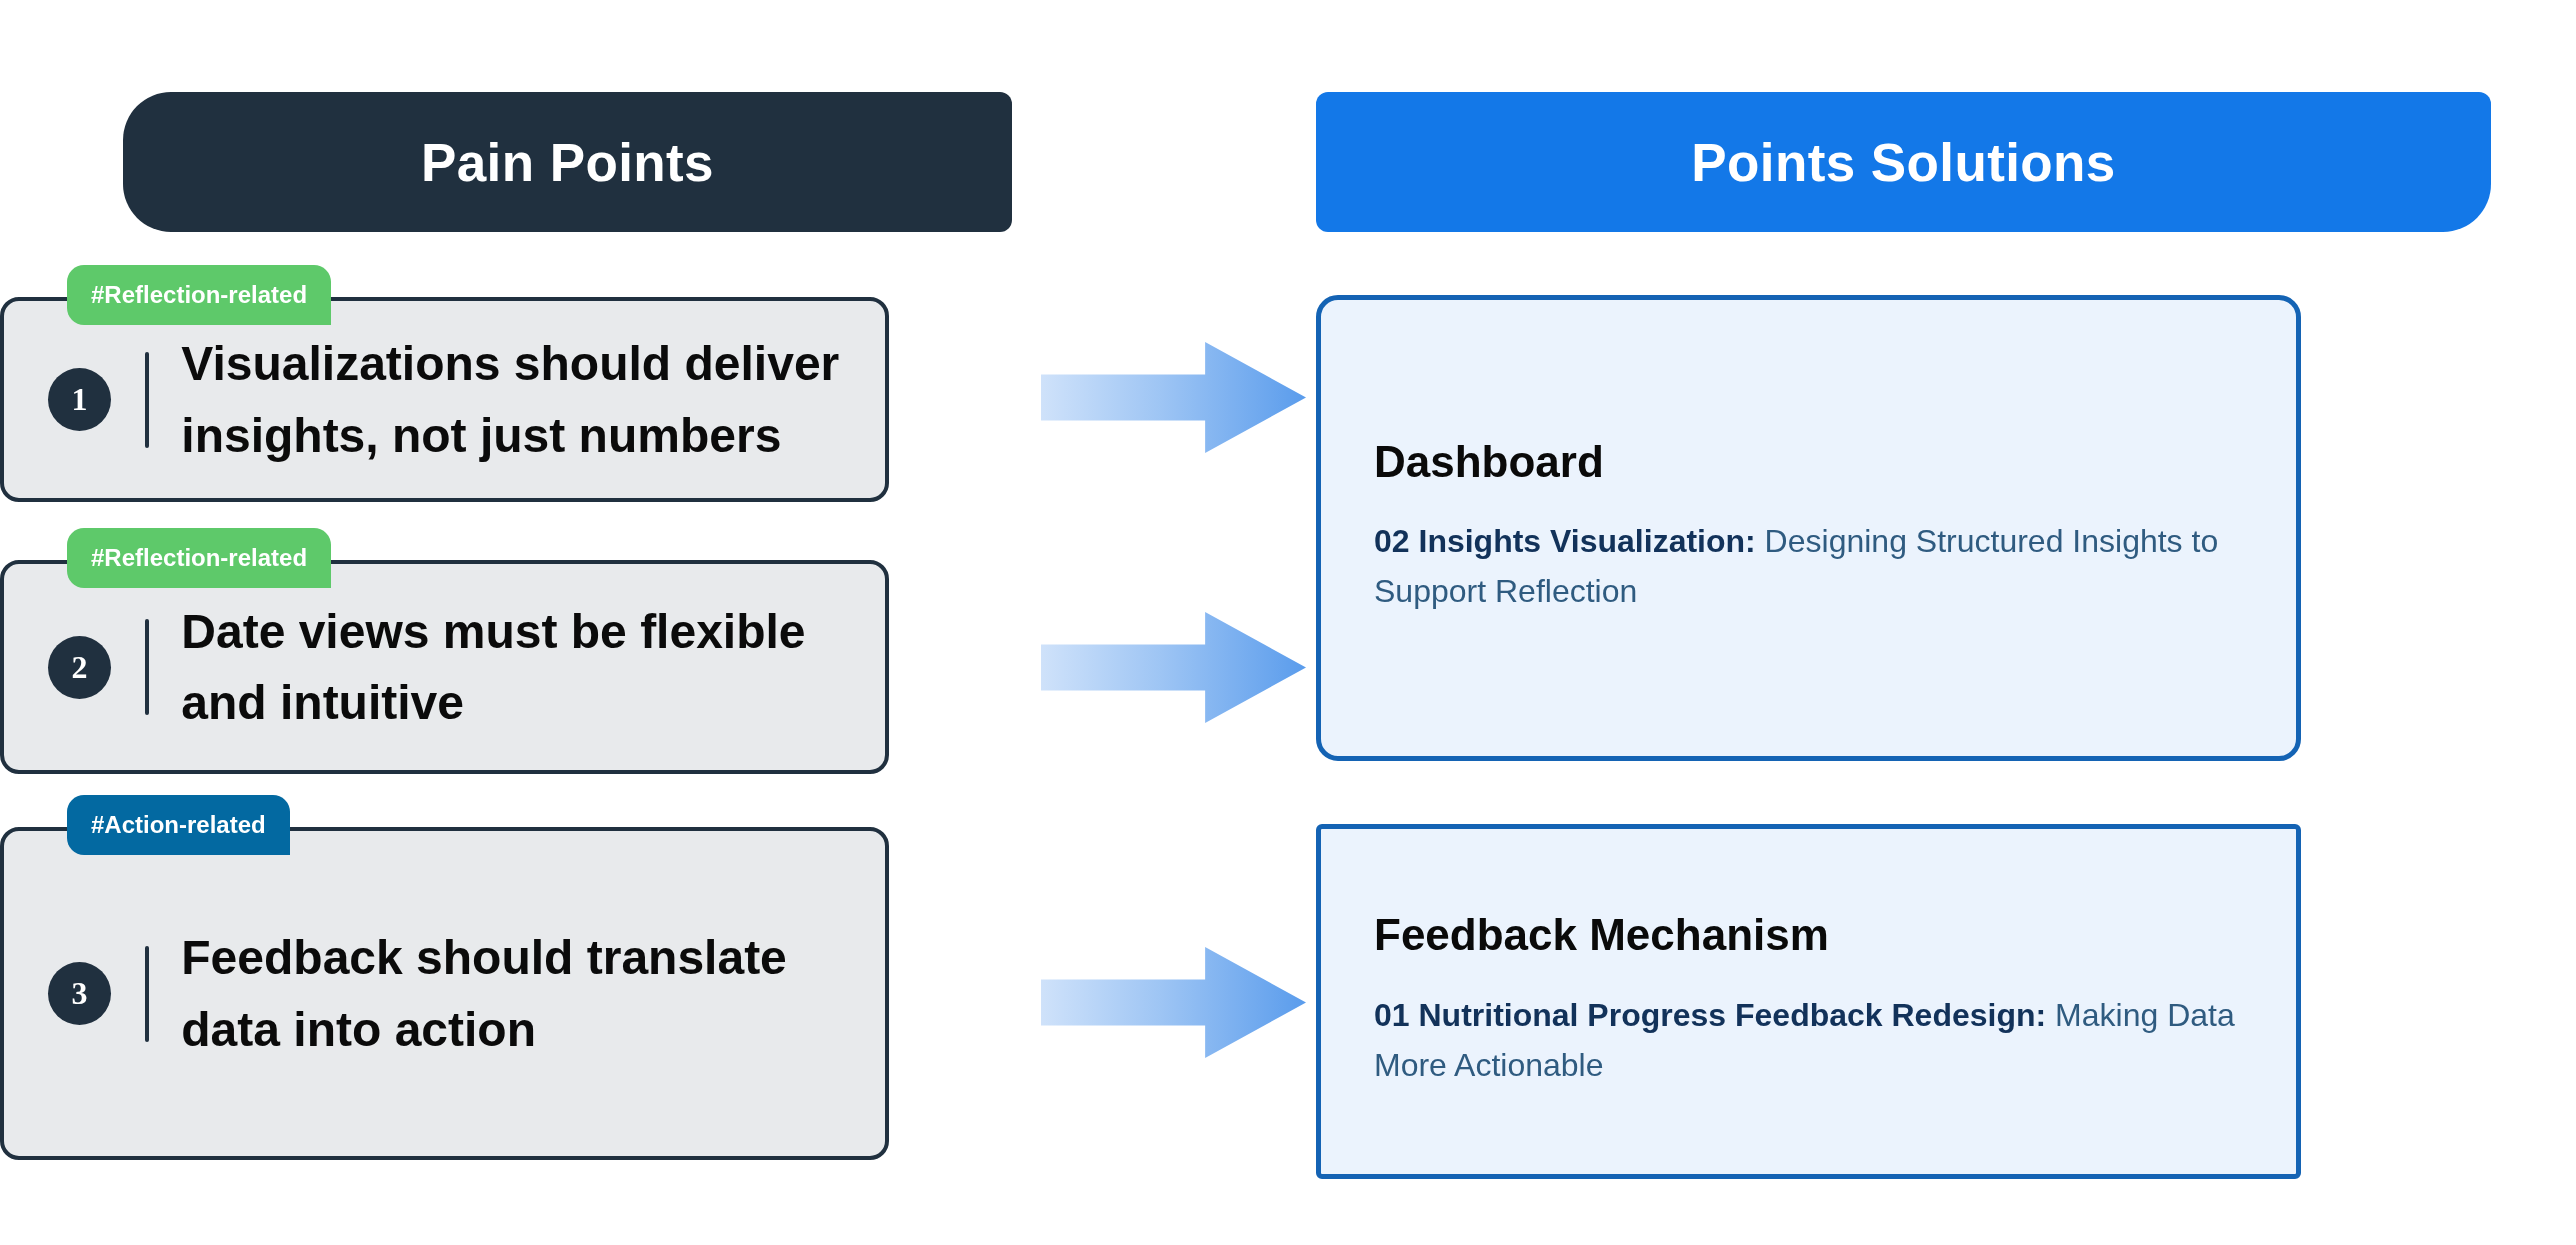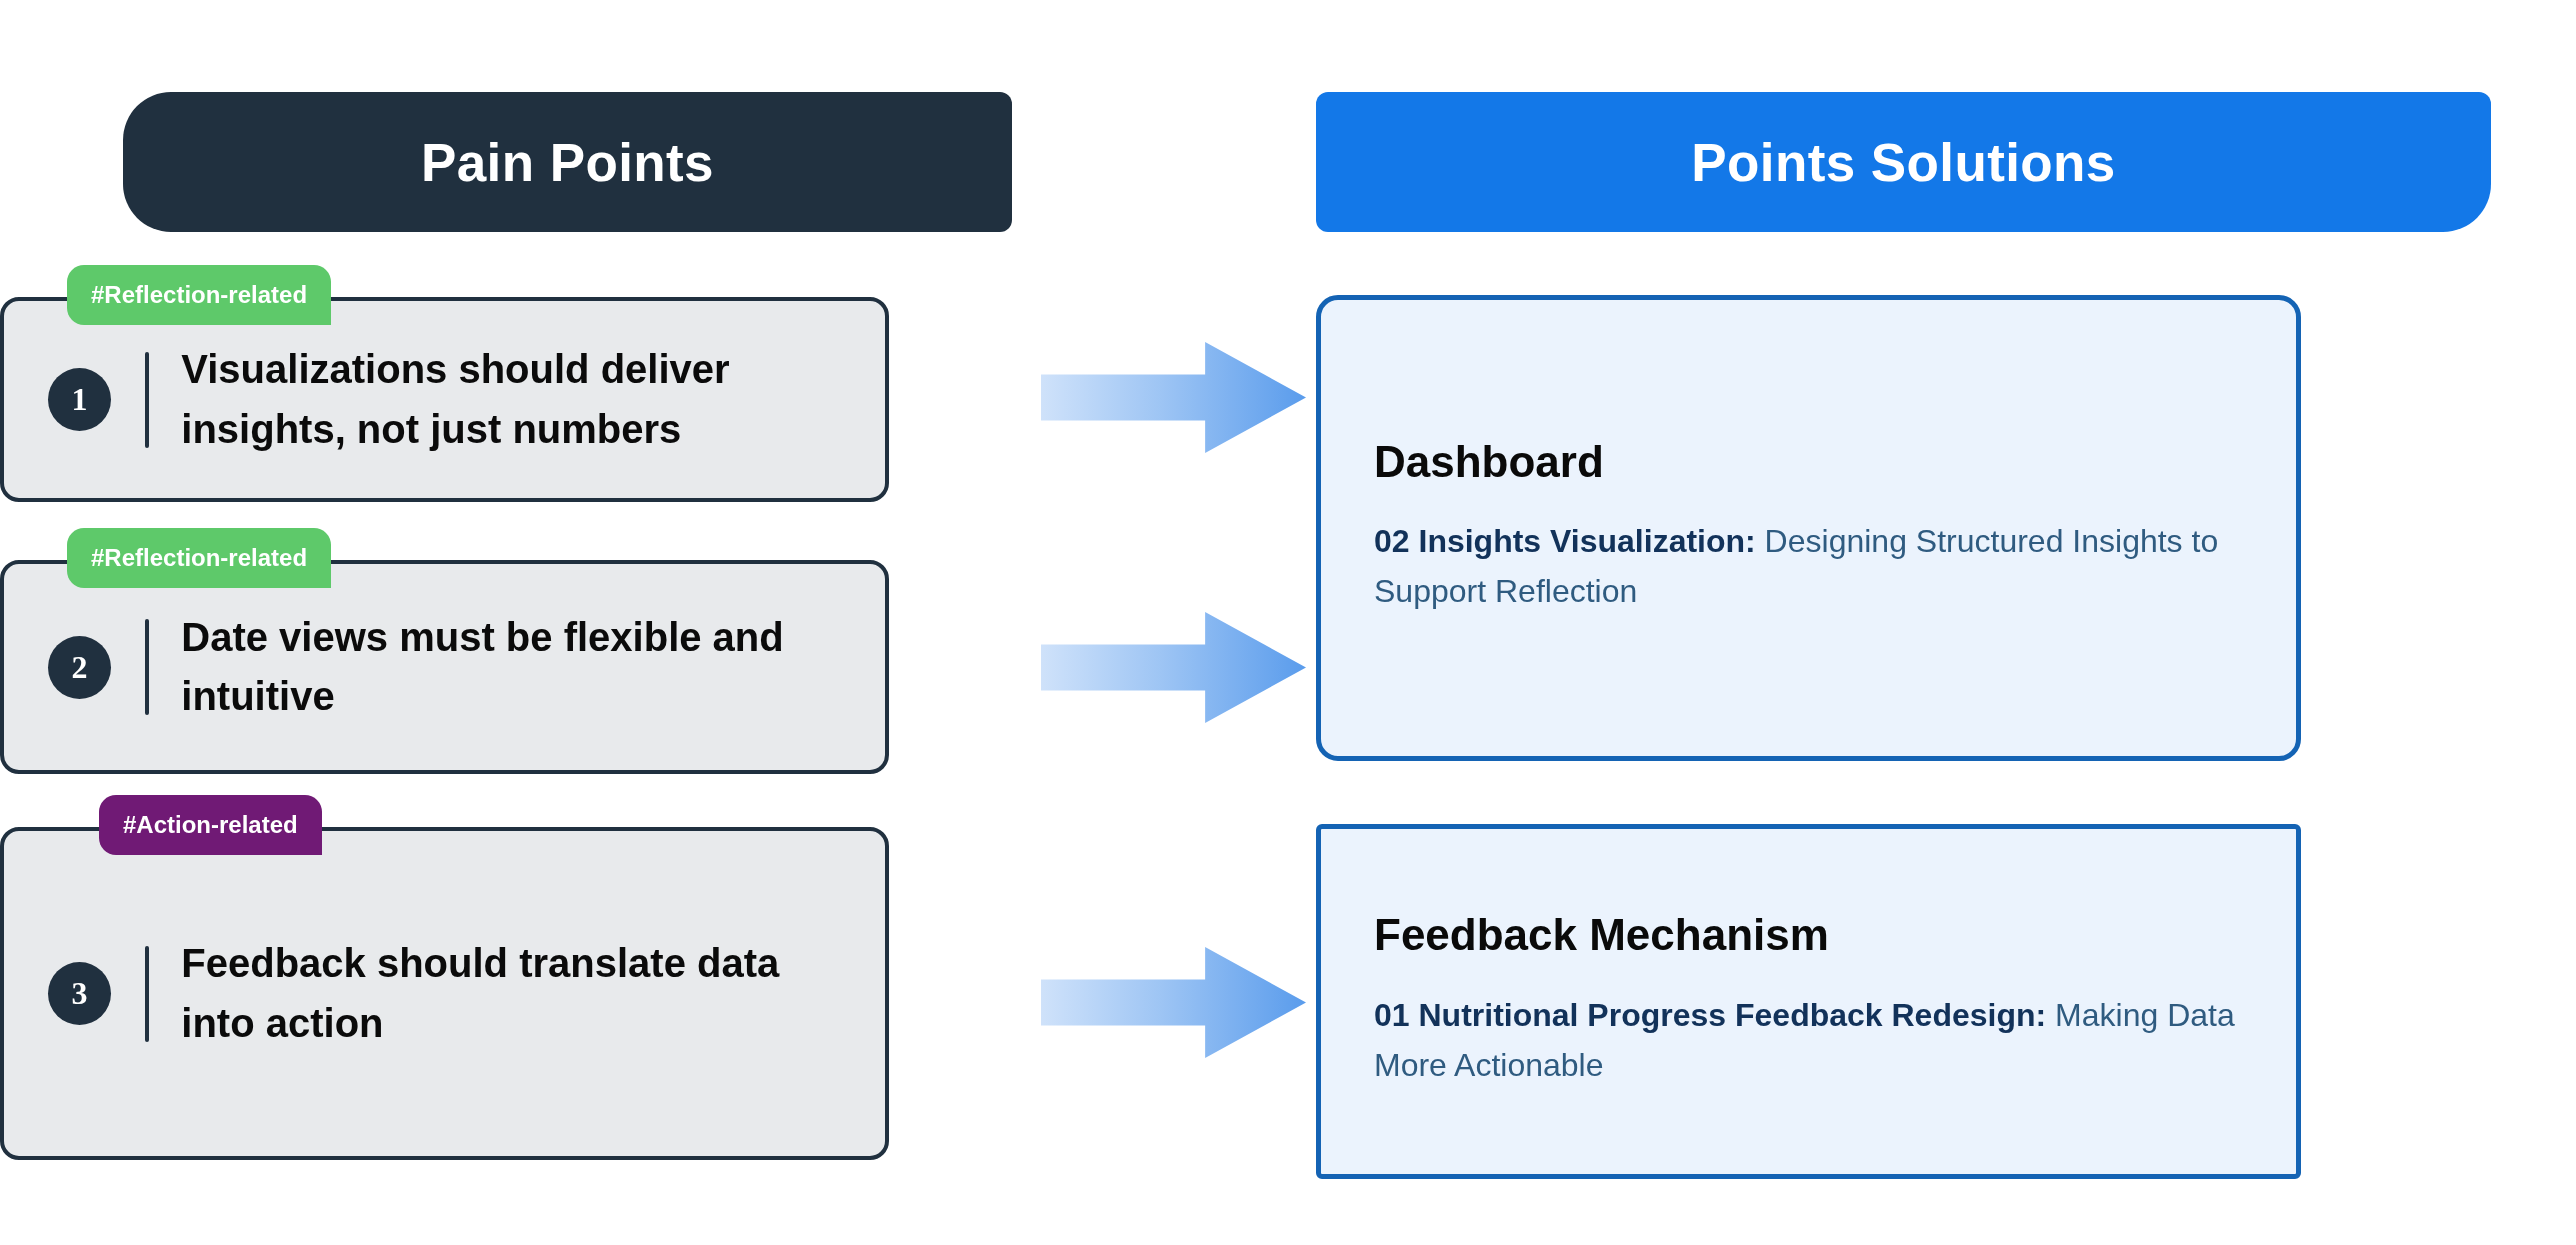--- a/index.html
+++ b/index.html
@@ -77,21 +77,21 @@
   }
   .divider-bar {
     width: 4.3px;
     height: 96px;
     background: #20303f;
     border-radius: 2.6px;
     margin-left: 34px;
     margin-right: 32px;
   }
   .pain-text {
-    font-size: 40px;
+    font-size: 48px;
     font-weight: bold;
     color: #0b0b0b;
     line-height: 1.48;
     max-width: 658px;
   }
 
   
   .tag {
     position: absolute;
     left: 67px;
@@ -101,21 +101,21 @@
     padding: 0 24px;
     border-radius: 17px 17px 0 17px;
     color: #ffffff;
     font-size: 24px;
     font-weight: bold;
     white-space: nowrap;
     z-index: 5;
     box-sizing: border-box;
   }
   .tag-green { background: #5ec96a; }
-  .tag-orange { background: #701a75; margin-left: 32px; }
+  .tag-orange { background: #0369a1; }
 
   
   .arrow {
     position: absolute;
     width: 265px;
     height: 111px;
   }
   .arrow svg { display: block; width: 100%; height: 100%; }
 
   

